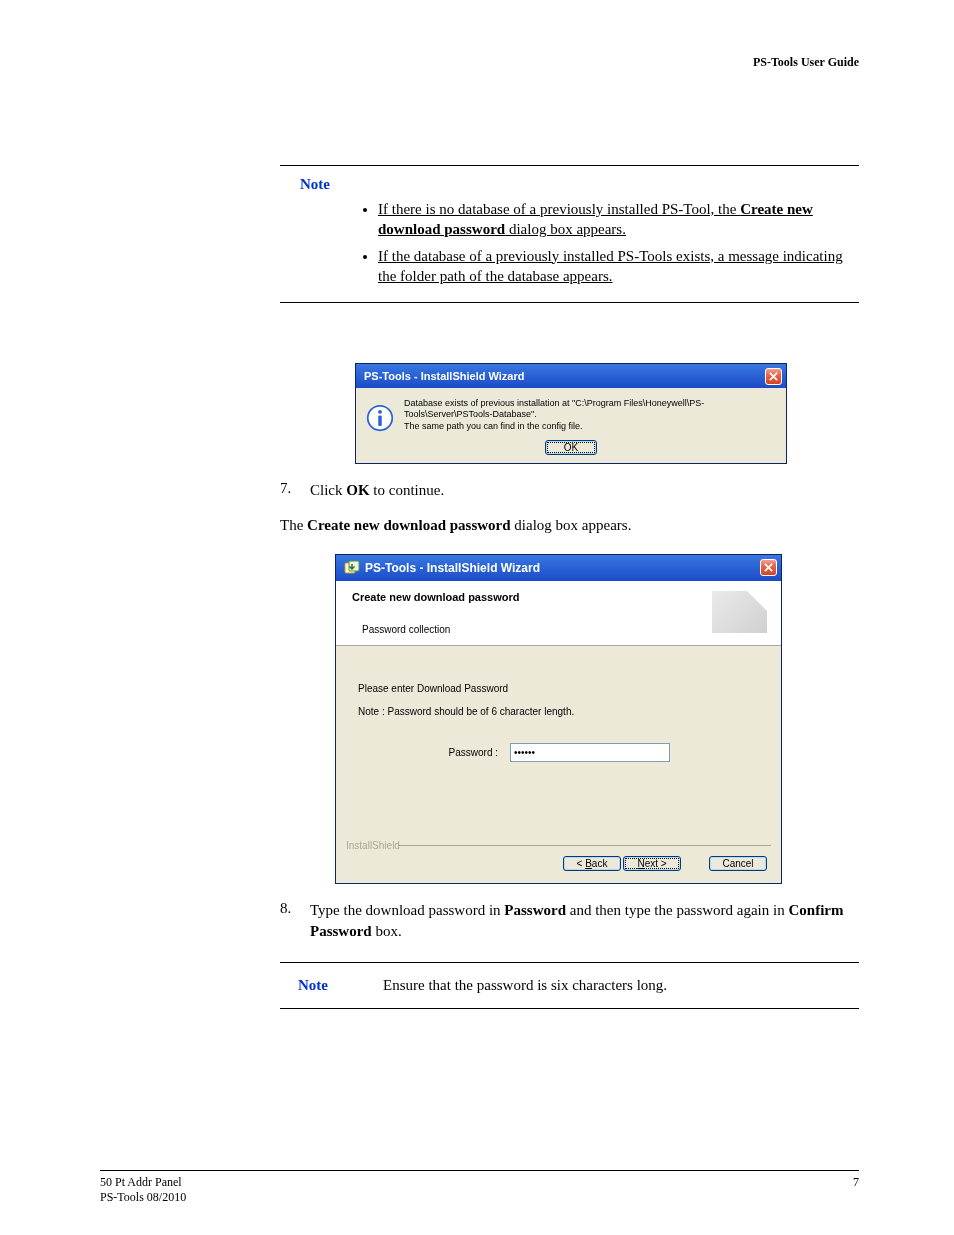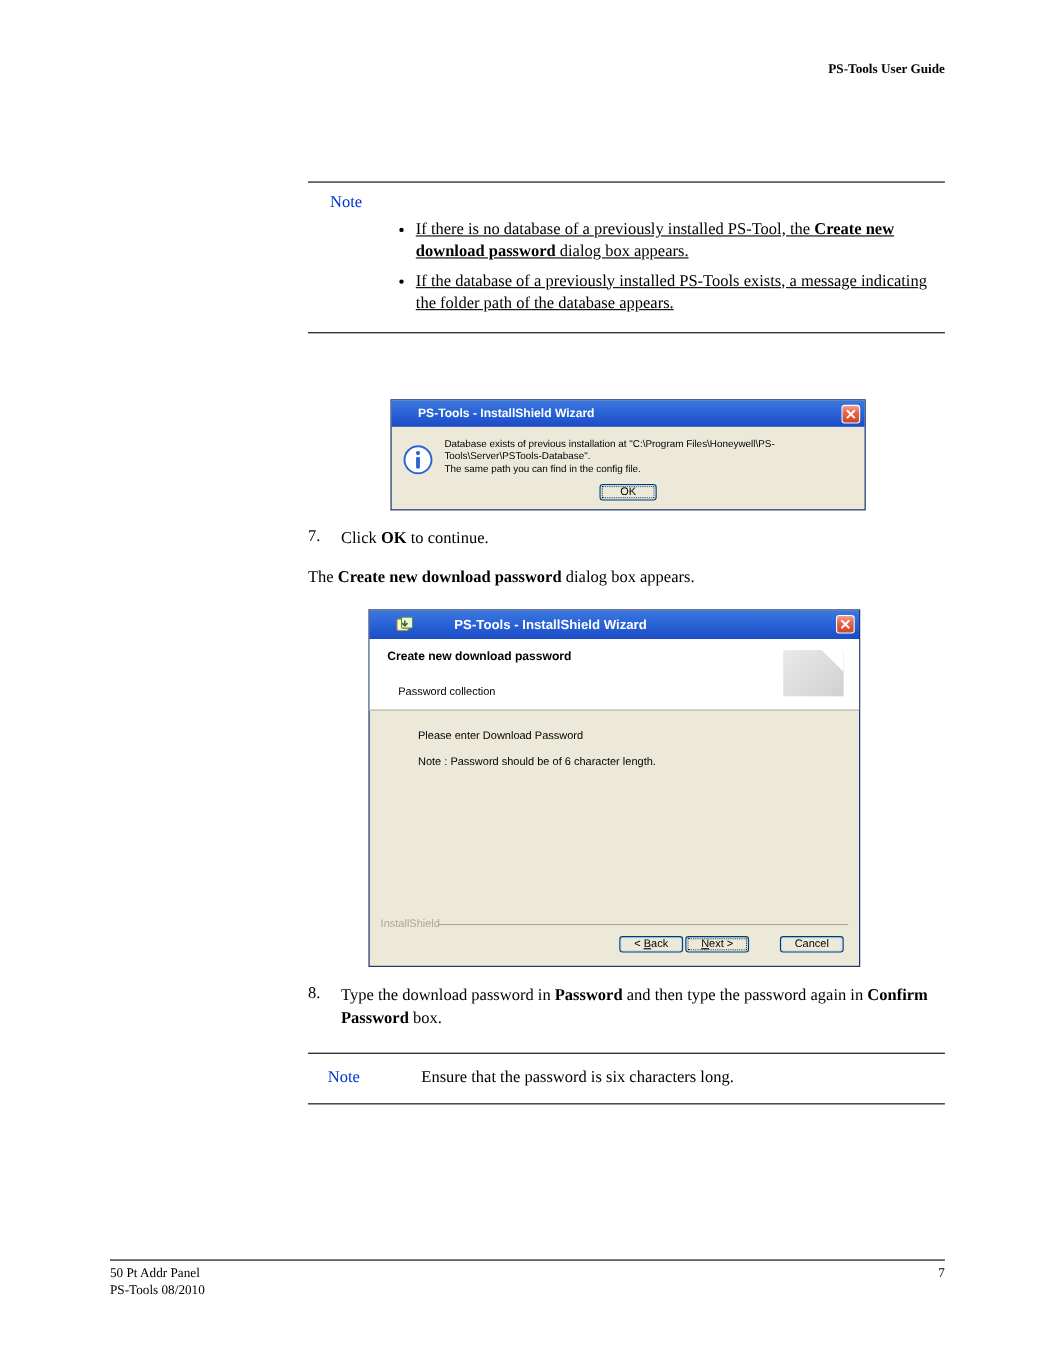--- a/index.html
+++ b/index.html
@@ -24,21 +24,21 @@
     margin-bottom: 95px;
   }
   .note-section {
     border-top: 1px solid #000;
     border-bottom: 1px solid #000;
     margin: 0 0 60px 180px;
     padding: 10px 0 10px 20px;
   }
   .note-label {
     color: #0033cc;
-    font-weight: normal;
+    font-weight: bold;
     font-size: 15px;
     margin-bottom: 6px;
   }
   .note-ul {
     margin: 0 0 0 78px;
     padding: 0;
     list-style: disc;
     text-decoration: underline;
   }
   .note-ul li {
@@ -83,27 +83,26 @@
   .msgbox {
     width: 430px;
     border: 1px solid #0a246a;
     background: #ece9d8;
     font-family: Tahoma, Arial, sans-serif;
     font-size: 10px;
   }
   .titlebar {
     background: linear-gradient(to bottom, #3b77e0 0%, #2a64d6 45%, #1c4bc7 100%);
     color: #fff;
-    padding: 3px 4px 3px 24px;
+    padding: 3px 4px 3px 8px;
     display: flex;
     align-items: center;
     font-weight: bold;
     height: 18px;
     font-size: 11px;
-    gap: 32px;
   }
   .titlebar .title-text { flex: 1; }
   .close-btn {
     width: 17px; height: 17px;
     background: linear-gradient(to bottom, #f5a08f 0%, #e9654a 40%, #d34421 100%);
     border: 1px solid #fff;
     border-radius: 3px;
     display: flex; align-items: center; justify-content: center;
     color: #fff; font-weight: bold; font-size: 12px;
     box-sizing: border-box;
@@ -176,24 +175,25 @@
   }
   .wiz-banner::before {
     content:"";
     position:absolute;
     right:0; top:0;
     border-width: 0 20px 20px 0;
     border-style: solid;
     border-color: transparent #fff transparent transparent;
   }
   .wiz-body {
-    padding: 18px 30px 10px 44px;
+    padding: 18px 30px 10px 22px;
     font-size: 10px;
     min-height: 175px;
     box-sizing: border-box;
+    margin-top: 19px;
   }
   .wiz-body .form-row {
     display: flex;
     align-items: center;
     margin: 14px 0;
   }
   .wiz-body .form-label {
     width: 140px;
     text-align: right;
     padding-right: 12px;
@@ -205,39 +205,38 @@
     padding: 1px 3px;
     border: 1px solid #7f9db9;
     height: 15px;
     box-sizing: content-box;
   }
   .wiz-brand {
     color: #aca899;
     font-size: 10px;
     padding: 0 10px 2px 10px;
     position: relative;
-    margin-top: 14px;
   }
   .wiz-brand::after {
     content:"";
     display:block;
     border-top:1px solid #aca899;
     margin-top:-6px;
     margin-left: 52px;
   }
   .wiz-footer {
     padding: 8px 14px 12px 14px;
     text-align: right;
   }
   .wiz-footer .xp-btn { padding: 1px 10px; min-width: 58px; }
   .wiz-footer .xp-btn + .xp-btn { margin-left: 2px; }
   .wiz-footer .gap { display:inline-block; width:28px; }
   .page-footer {
     position: absolute;
-    bottom: 56px;
+    bottom: 31px;
     left: 100px;
     right: 95px;
     border-top: 1px solid #000;
     padding-top: 4px;
     display: flex;
     justify-content: space-between;
     font-size: 12px;
   }
   .page-footer .left { line-height: 1.2; }
   .u { text-decoration: underline; }
@@ -319,20 +318,24 @@
         <div class="wiz-header-text">
           <div class="title">Create new download password</div>
           <div class="subtitle">Password collection</div>
         </div>
         <div class="wiz-banner"></div>
       </div>
       <div class="wiz-body">
         <div>Please enter Download Password</div>
         <div style="margin-top:12px">Note : Password should be of 6 character length.</div>
         <div style="height:12px"></div>
+        <div class="form-row">
+          <div class="form-label">Password :</div>
+          <input type="password" value="******" style="">
+        </div>
       </div>
       <div class="wiz-brand"><span>InstallShield</span></div>
       <div class="wiz-footer">
         <button class="xp-btn"><span>&lt; </span><span class="u">B</span><span>ack</span></button><button class="xp-btn dotted"><span class="u">N</span><span>ext &gt;</span></button><span class="gap"></span><button class="xp-btn">Cancel</button>
       </div>
     </div>
   </div>
 
   <div class="step">
     <div class="step-num">8.</div>

